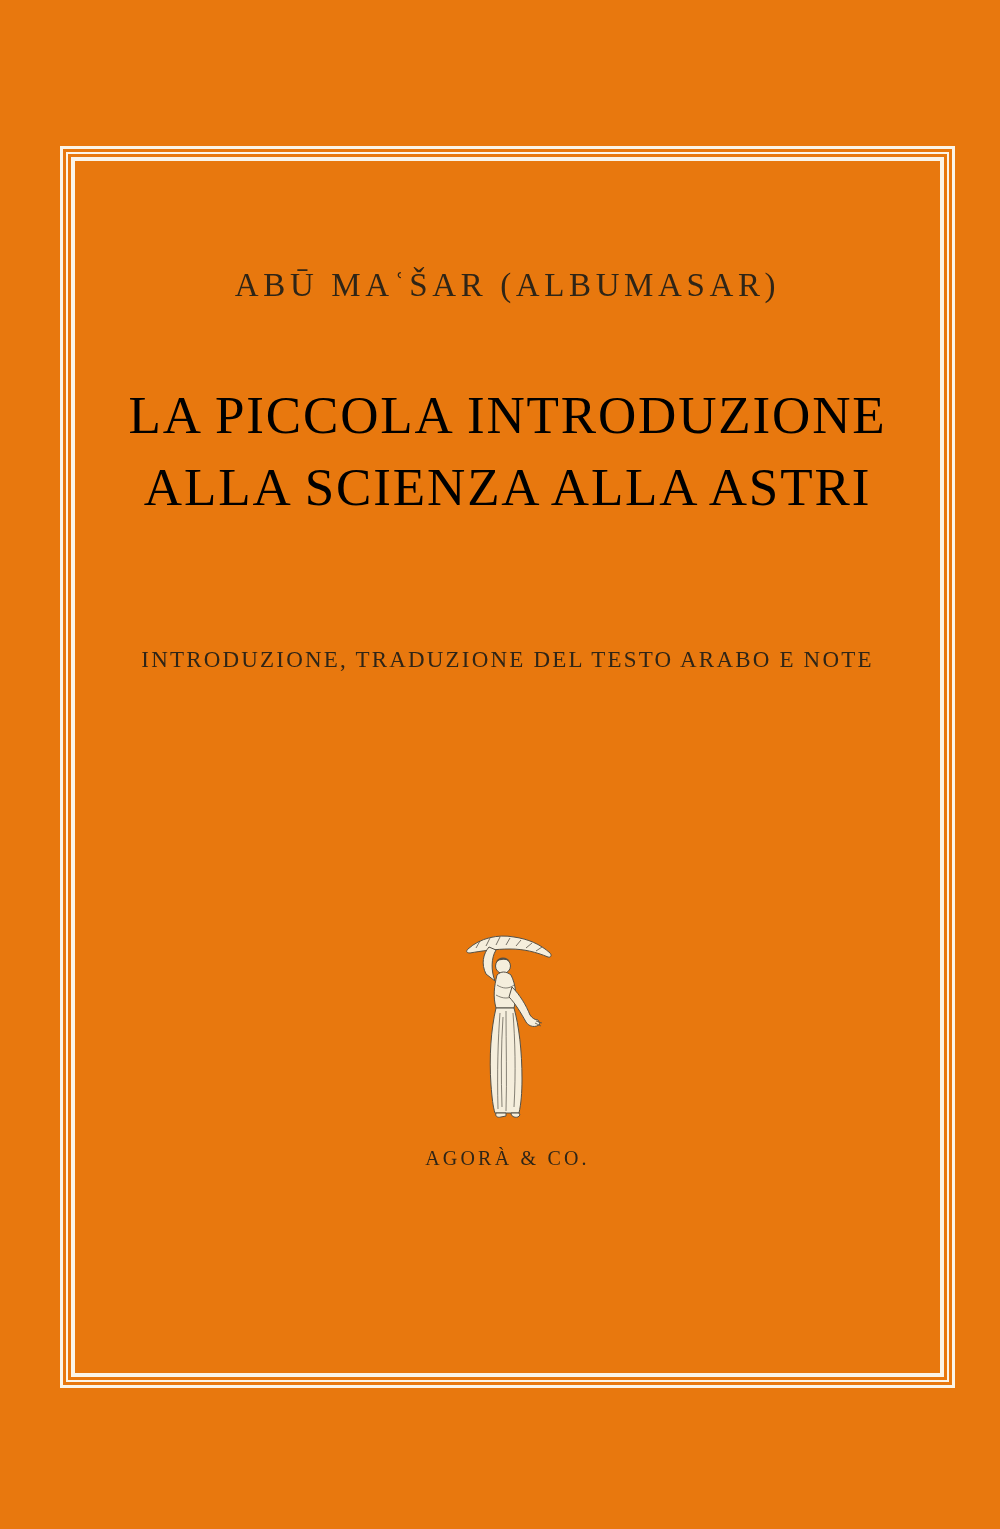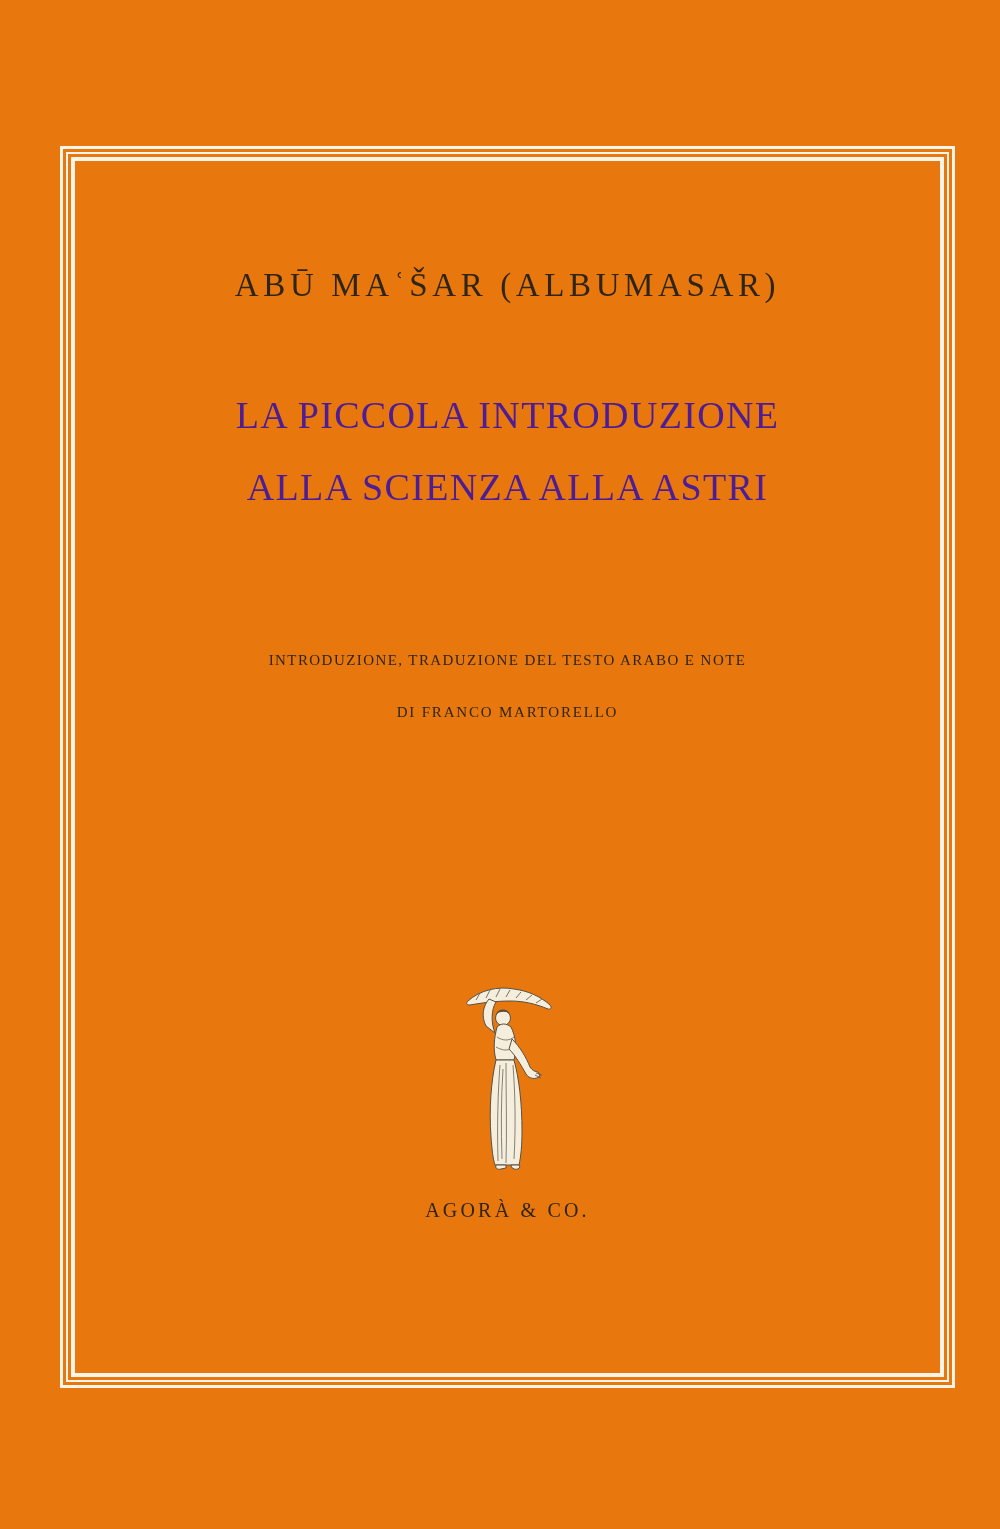--- a/index.html
+++ b/index.html
@@ -41,29 +41,29 @@
   .author {
     margin-top: 104px;
     font-size: 33px;
     line-height: 40px;
     letter-spacing: 0.14em;
     color: #2F2517;
     white-space: nowrap;
   }
   .title {
     margin-top: 74px;
-    font-size: 38px;
+    font-size: 53px;
     line-height: 72px;
     letter-spacing: 0.035em;
-    color: #4c1d95;
+    color: #000000;
     white-space: nowrap;
   }
   .subtitle {
     margin-top: 122px;
-    font-size: 15px;
+    font-size: 23px;
     line-height: 30px;
     letter-spacing: 0.095em;
     color: #2F2517;
     white-space: nowrap;
   }
   .subtitle .line2 {
     margin-top: 22px;
     letter-spacing: 0.12em;
   }
   .logo {
@@ -92,21 +92,20 @@
 
           <div class="author">ABŪ MAʿŠAR (ALBUMASAR)</div>
 
           <div class="title">
             <div>LA PICCOLA INTRODUZIONE</div>
             <div>ALLA SCIENZA ALLA ASTRI</div>
           </div>
 
           <div class="subtitle">
             <div class="line1">INTRODUZIONE, TRADUZIONE DEL TESTO ARABO E NOTE</div>
-            <div class="line2">DI FRANCO MARTORELLO</div>
           </div>
 
           <div class="logo">
             <svg viewBox="0 0 104 192" xmlns="http://www.w3.org/2000/svg">
               <g stroke="#555046" stroke-width="1" fill="#F5EEDC" stroke-linejoin="round">
 
                 <path d="M12 22 C24 11 42 7 58 10 C72 12 84 17 94 26 C96 28 95 31 92 30
                          C80 25 68 22 54 22 C40 22 25 24 14 26 C10 26 10 24 12 22 Z"></path>
                 <path d="M20 21 L24 14 M30 19 L34 11 M40 18 L44 10 M50 18 L54 11
                          M60 19 L65 13 M70 21 L76 16 M80 24 L86 20" fill="none" stroke-width="0.8"></path>

